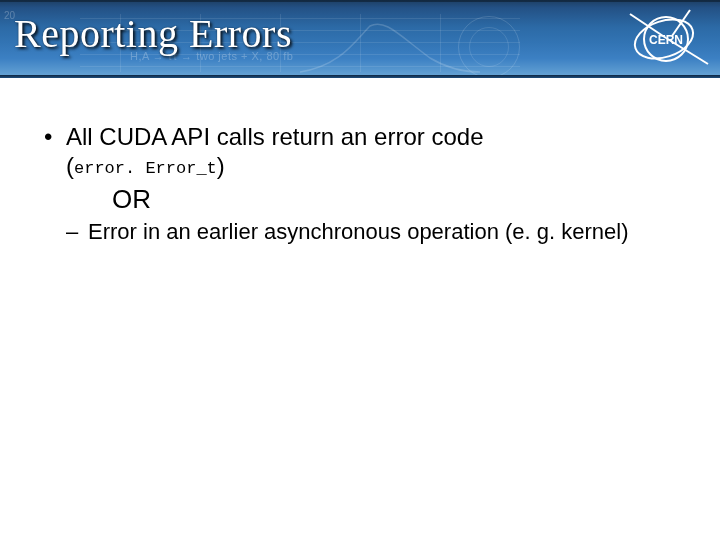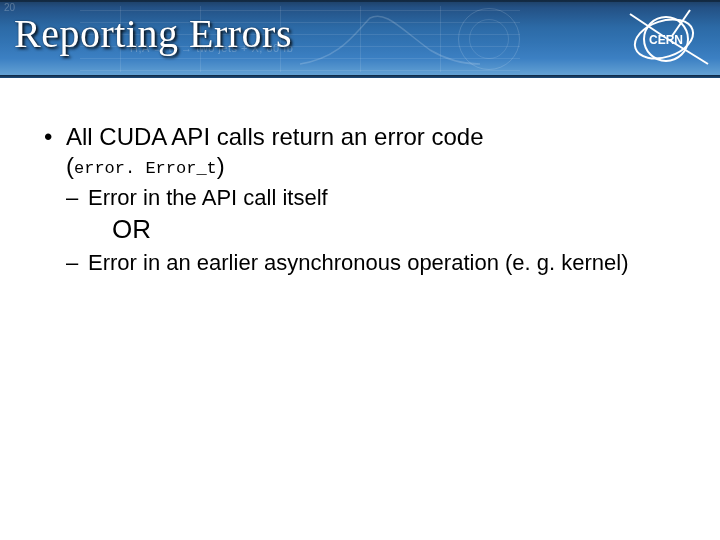--- a/index.html
+++ b/index.html
@@ -8,21 +8,21 @@
   .header {
     position: relative;
     width: 100%;
     height: 78px;
     background: linear-gradient(180deg, #1d3e63 0%, #235185 10%, #2c6aa6 35%, #3274b4 55%, #3c80c3 75%, #6aa7d7 100%);
     overflow: hidden;
   }
   .header::before { content: ""; position: absolute; top: 0; left: 0; right: 0; height: 2px; background: rgba(0,0,0,0.35); }
   .header::after  { content: ""; position: absolute; bottom: 0; left: 0; right: 0; height: 3px; background: linear-gradient(180deg, #0d2641 0%, #1f4d7c 100%); }
   
-  .bgart { position: absolute; inset: 0; pointer-events: none; }
+  .bgart { position: absolute; inset: 0; pointer-events: none; margin-top: 8px; }
   .bgart .grid-line { position: absolute; background: rgba(255,255,255,0.10); height: 1px; left: 80px; right: 200px; }
   .bgart .grid-line.g1 { top: 10px; } .bgart .grid-line.g2 { top: 22px; } .bgart .grid-line.g3 { top: 34px; }
   .bgart .grid-line.g4 { top: 46px; } .bgart .grid-line.g5 { top: 58px; } .bgart .grid-line.g6 { top: 70px; }
   .bgart .vline { position: absolute; background: rgba(255,255,255,0.10); width: 1px; top: 6px; bottom: 6px; }
   .bgart .vline.v1 { left: 120px; } .bgart .vline.v2 { left: 200px; } .bgart .vline.v3 { left: 280px; }
   .bgart .vline.v4 { left: 360px; } .bgart .vline.v5 { left: 440px; }
   .bgart .tick { position: absolute; color: rgba(255,255,255,0.25); font-size: 10px; top: 2px; }
   .bgart .tick.t1 { left: 4px; }
   .bgart .formula { position: absolute; left: 130px; top: 42px; color: rgba(255,255,255,0.25); font-size: 11px; letter-spacing: 0.5px; }
   .bgart .curve { position: absolute; left: 300px; top: 8px; width: 180px; height: 60px; }
@@ -95,23 +95,20 @@
   </div>
 
   <div class="body">
     <div class="bullet-l1">
       <span>All CUDA API calls return an error code</span><br>
       <span class="paren-line">
         <span class="paren">(</span><span class="mono">error. Error_t</span><span class="paren">)</span>
       </span>
     </div>
 
-    <div class="bullet-l2">
-      <span>Error in the API call itself</span>
-    </div>
 
     <div class="indent-l3">OR</div>
 
     <div class="bullet-l2">
       <span>Error in an earlier asynchronous operation (e. g. kernel)</span>
     </div>
   </div>
 
 </div>
 

